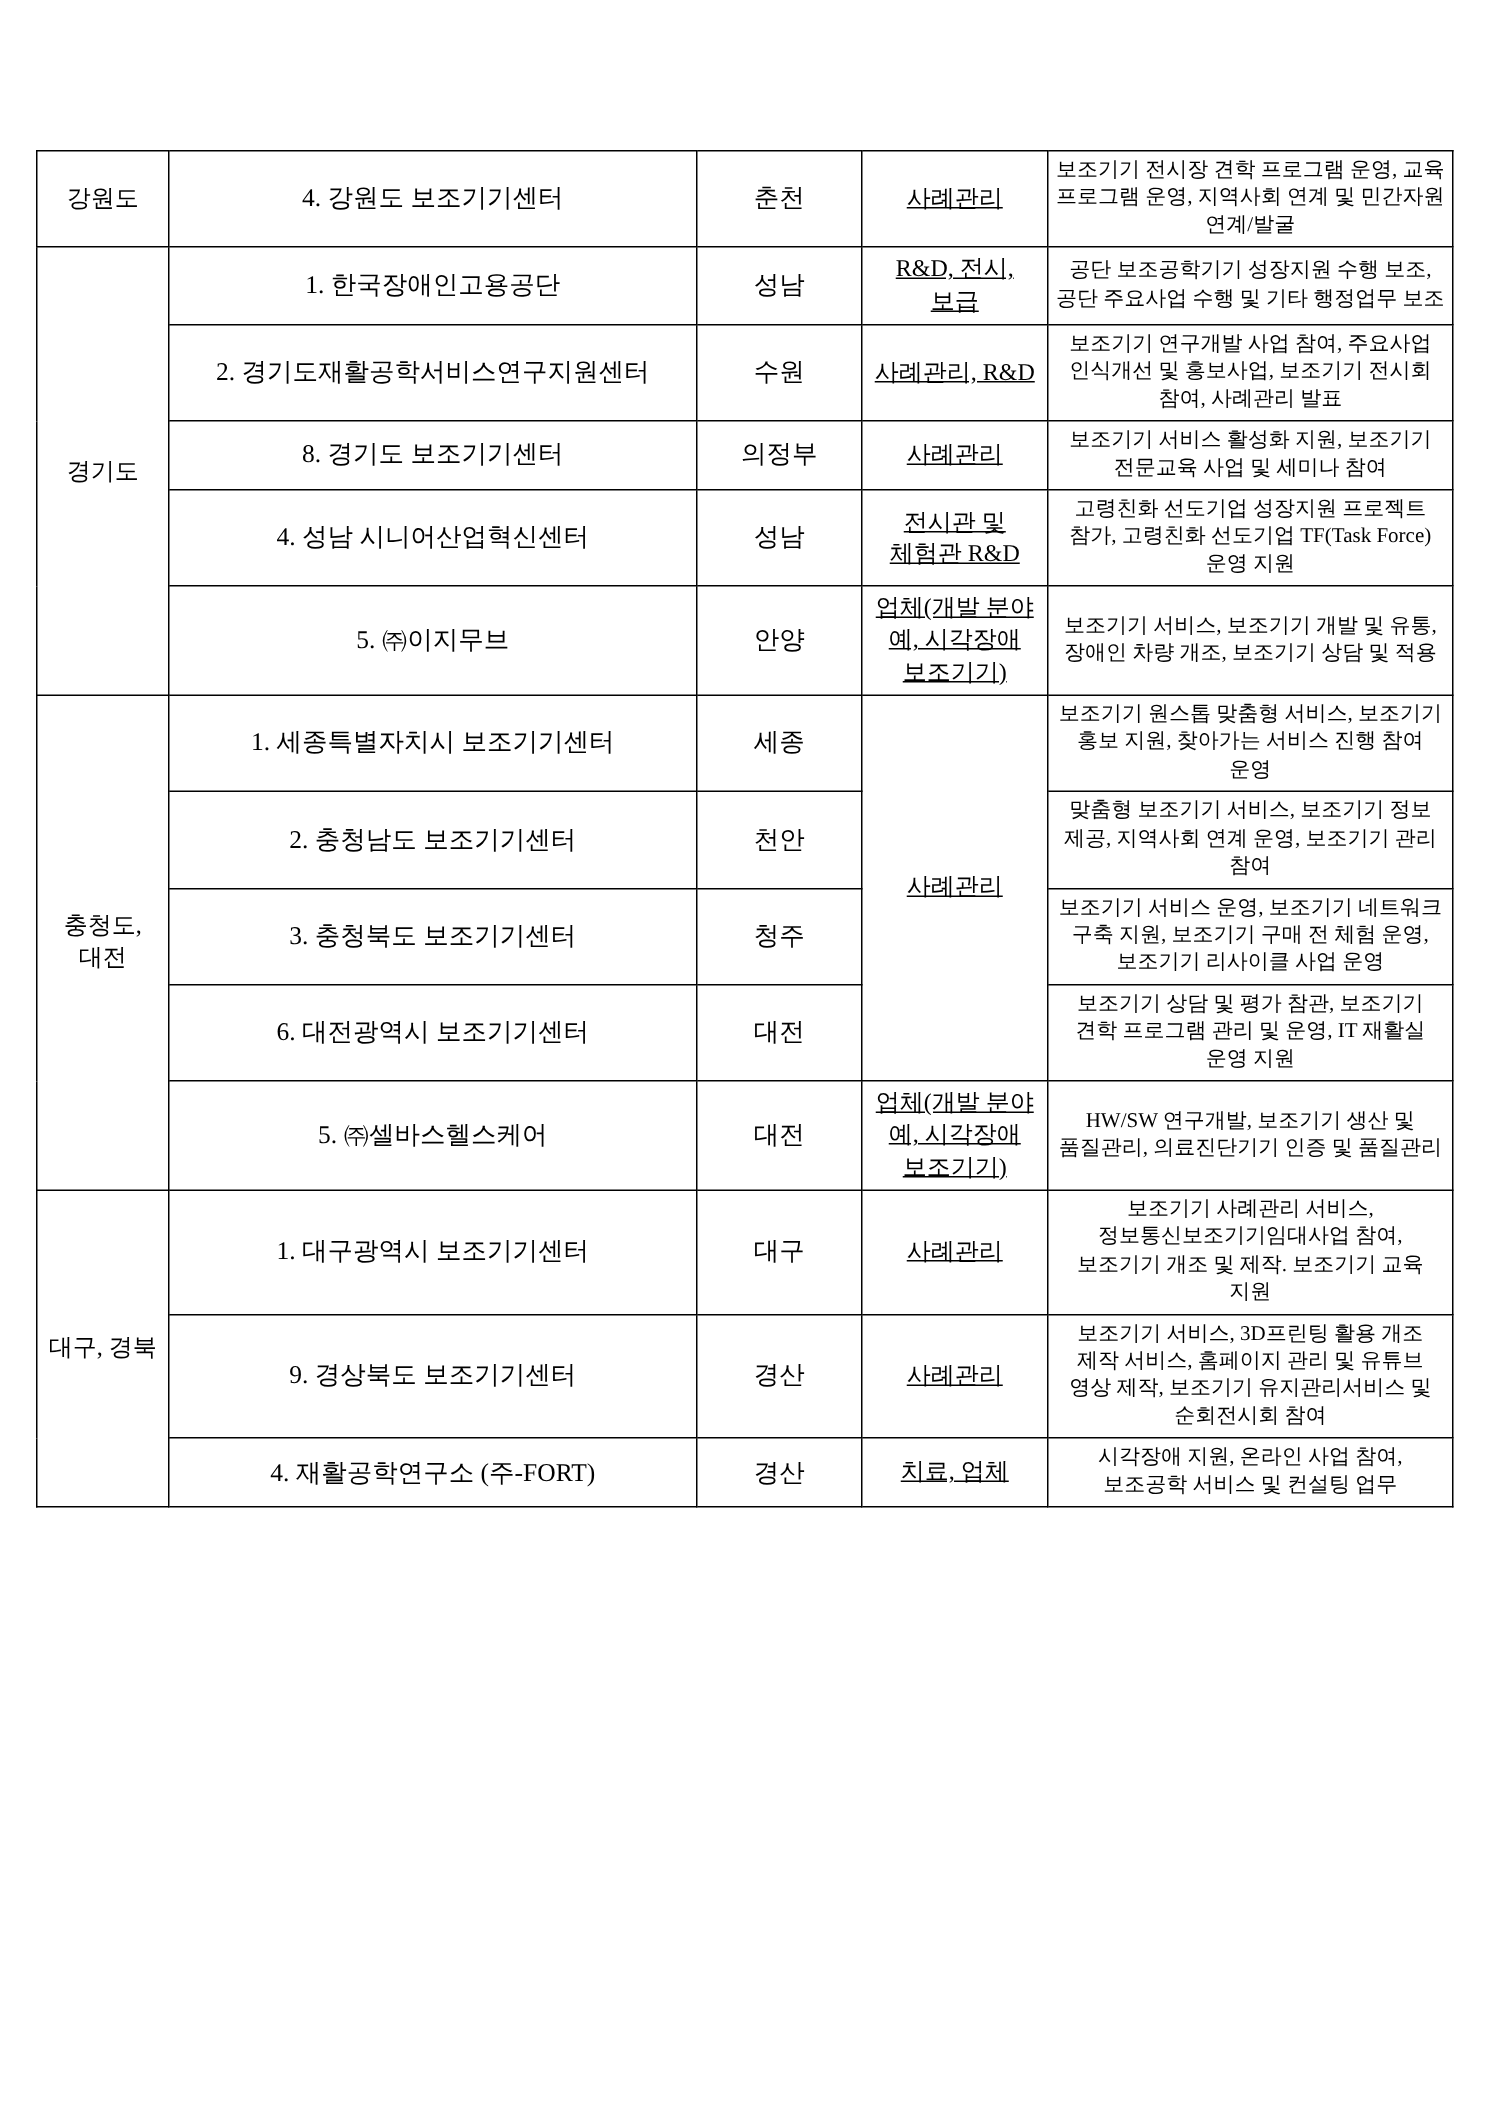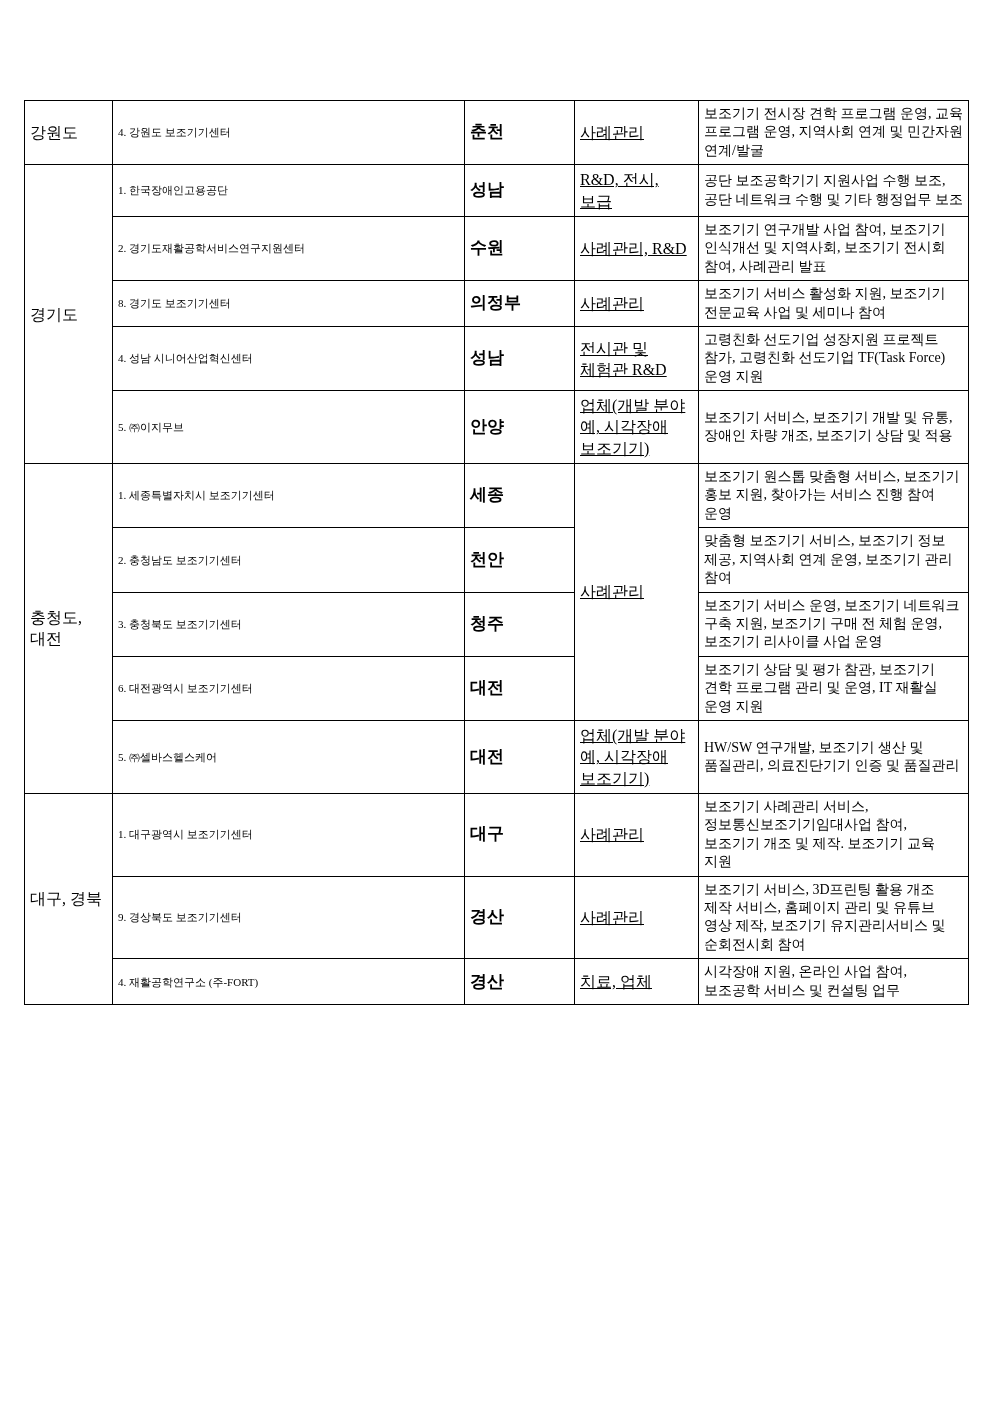--- a/index.html
+++ b/index.html
@@ -22,43 +22,42 @@
   table.doc-table {
     border-collapse: collapse;
     table-layout: fixed;
     width: 944px;
     margin: 0 auto;
   }
   table.doc-table td {
     border: 1px solid #000000;
     padding: 4px 5px;
     vertical-align: middle;
-    text-align: left;
+    text-align: center;
     line-height: 1.32;
     word-break: keep-all;
   }
   
   col.c-region  { width: 88px; }
   col.c-org     { width: 352px; }
   col.c-city    { width: 110px; }
   col.c-role    { width: 124px; }
   col.c-desc    { width: 270px; }
 
   td.region {
     font-size: 16px;
     text-align: center;
   }
   td.org {
-    font-size: 11px;
+    font-size: 17px;
     text-align: left;
     padding-left: 14px;
   }
   td.city {
     font-size: 17px;
-    font-weight: bold;
   }
   td.role {
     font-size: 16px;
     text-decoration: underline;
   }
   td.desc {
     font-size: 14px;
     padding: 5px 6px;
   }
 </style>
@@ -82,28 +81,28 @@
         <td class="city">춘천</td>
         <td class="role" rowspan="1">사례관리</td>
         <td class="desc">보조기기 전시장 견학 프로그램 운영, 교육 프로그램 운영, 지역사회 연계 및 민간자원 연계/발굴</td>
       </tr>
 
       <tr>
         <td class="region" rowspan="5">경기도</td>
         <td class="org">1. 한국장애인고용공단</td>
         <td class="city">성남</td>
         <td class="role" rowspan="1">R&amp;D, 전시, 보급</td>
-        <td class="desc">공단 보조공학기기 지원사업 수행 보조, 공단 네트워크 수행 및 기타 행정업무 보조</td>
+        <td class="desc">공단 보조공학기기 성장지원 수행 보조, 공단 주요사업 수행 및 기타 행정업무 보조</td>
       </tr>
 
       <tr>
         <td class="org">2. 경기도재활공학서비스연구지원센터</td>
         <td class="city">수원</td>
         <td class="role" rowspan="1">사례관리, R&amp;D</td>
-        <td class="desc">보조기기 연구개발 사업 참여, 보조기기 인식개선 및 지역사회, 보조기기 전시회 참여, 사례관리 발표</td>
+        <td class="desc">보조기기 연구개발 사업 참여, 주요사업 인식개선 및 홍보사업, 보조기기 전시회 참여, 사례관리 발표</td>
       </tr>
 
       <tr>
         <td class="org">8. 경기도 보조기기센터</td>
         <td class="city">의정부</td>
         <td class="role" rowspan="1">사례관리</td>
         <td class="desc">보조기기 서비스 활성화 지원, 보조기기 전문교육 사업 및 세미나 참여</td>
       </tr>
 
       <tr>

